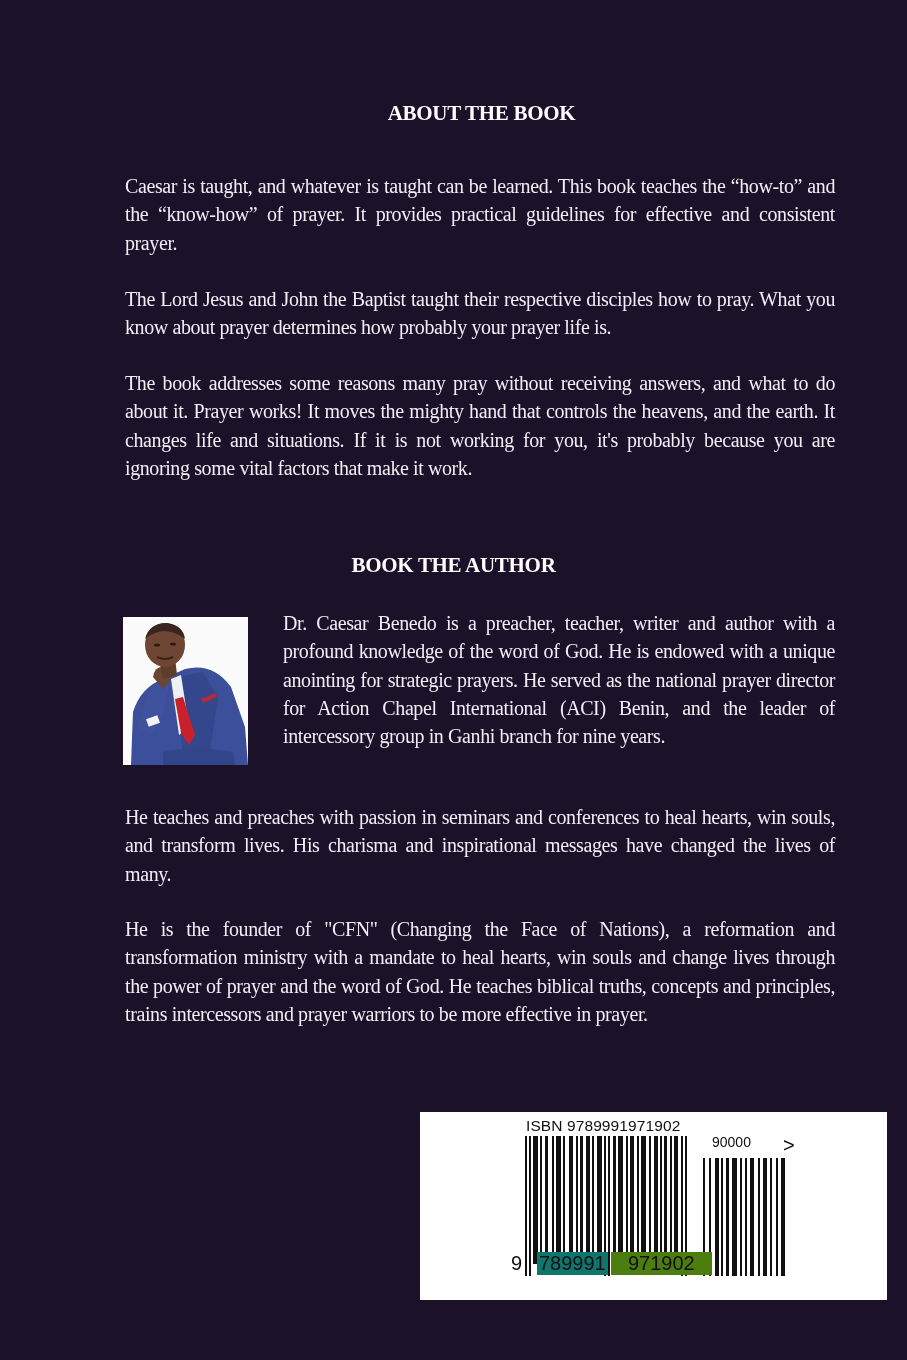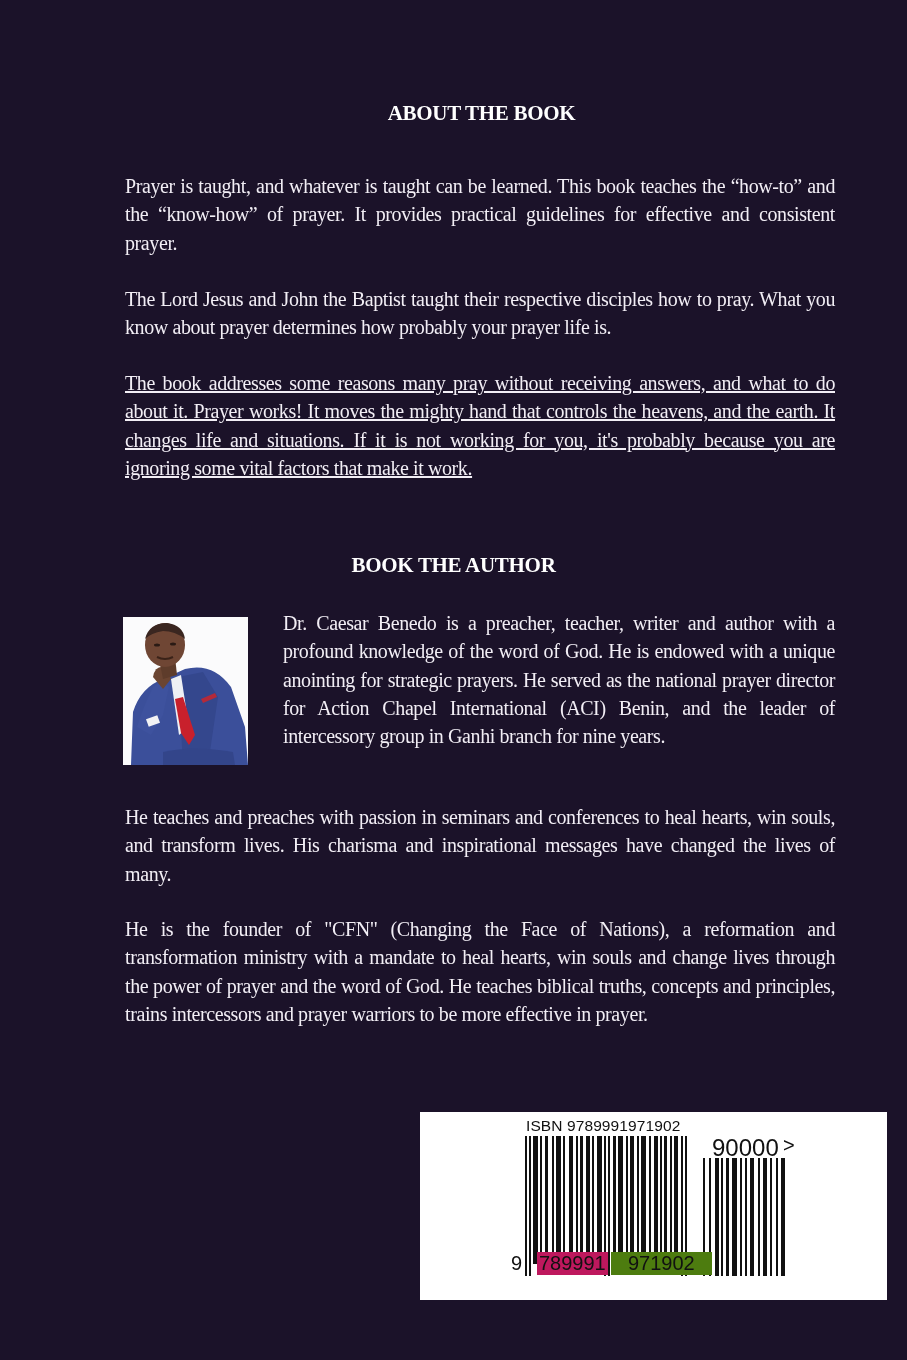--- a/index.html
+++ b/index.html
@@ -56,46 +56,46 @@
     .bars-addon {
       position: absolute; left: 283px; top: 46px;
       width: 82px; height: 118px;
     }
     .isbn-bottom-1 {
       position: absolute; left: 90px; top: 140px;
       font-size: 20px; background: #fff; padding: 0 1px;
     }
     .isbn-bottom-2 {
       position: absolute; left: 117px; top: 140px;
-      font-size: 20px; background: #be185d; padding: 0 2px;
+      font-size: 20px; background: #0f766e; padding: 0 2px;
     }
     .isbn-bottom-3 {
       position: absolute; left: 191px; top: 140px;
       font-size: 20px; background: #4d7c0f; padding: 0 17px;
     }
     .addon-price {
       position: absolute; left: 292px; top: 22px;
-      font-size: 24px;
+      font-size: 14px;
       text-align: center;
     }
     .addon-arrow {
       position: absolute; left: 363px; top: 22px;
       font-size: 20px;
     }
   </style>
 </head>
 <body>
 
 <div>
 
   <div class="heading" style="top:101px;padding-left:28px;">ABOUT THE BOOK</div>
 
-  <p class="para" style="top:172px;">Prayer is taught, and whatever is taught can be learned. This book teaches the “how-to” and the “know-how” of prayer. It provides practical guidelines for effective and consistent prayer.</p>
+  <p class="para" style="top:172px;">Caesar is taught, and whatever is taught can be learned. This book teaches the “how-to” and the “know-how” of prayer. It provides practical guidelines for effective and consistent prayer.</p>
   <p class="para" style="top:285px;">The Lord Jesus and John the Baptist taught their respective disciples how to pray. What you know about prayer determines how probably your prayer life is.</p>
-  <p class="para" style="top:369px;text-decoration:underline;">The book addresses some reasons many pray without receiving answers, and what to do about it. Prayer works! It moves the mighty hand that controls the heavens, and the earth. It changes life and situations. If it is not working for you, it's probably because you are ignoring some vital factors that make it work.</p>
+  <p class="para" style="top:369px;">The book addresses some reasons many pray without receiving answers, and what to do about it. Prayer works! It moves the mighty hand that controls the heavens, and the earth. It changes life and situations. If it is not working for you, it's probably because you are ignoring some vital factors that make it work.</p>
 
   <div class="heading" style="top:553px;">BOOK THE AUTHOR</div>
 
   <div class="photo" aria-label="Author portrait in blue suit and red tie">
     <svg width="125" height="148" viewBox="0 0 125 148">
       <rect width="125" height="148" fill="#fbfbfc"></rect>
 
       <path d="M100 95 L110 98 L108 140 L98 140 Z" fill="#c9ccd3"></path>
 
       <path d="M8 148 L10 95 Q18 70 40 62 L62 52 Q90 45 108 70 L122 110 L125 148 Z" fill="#3b4f9a"></path>

